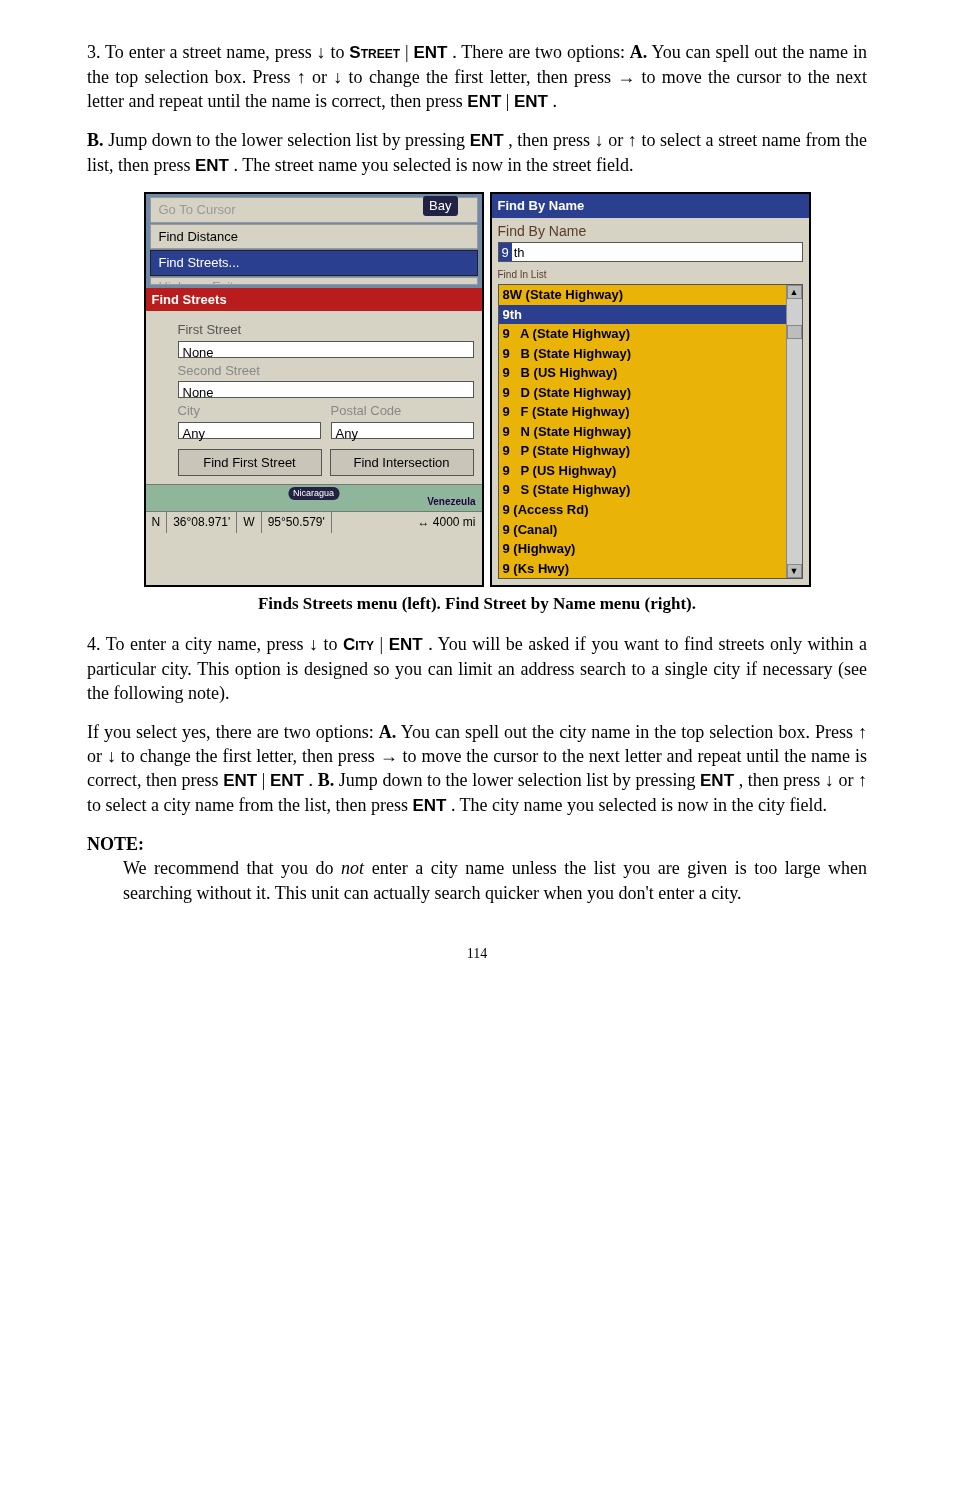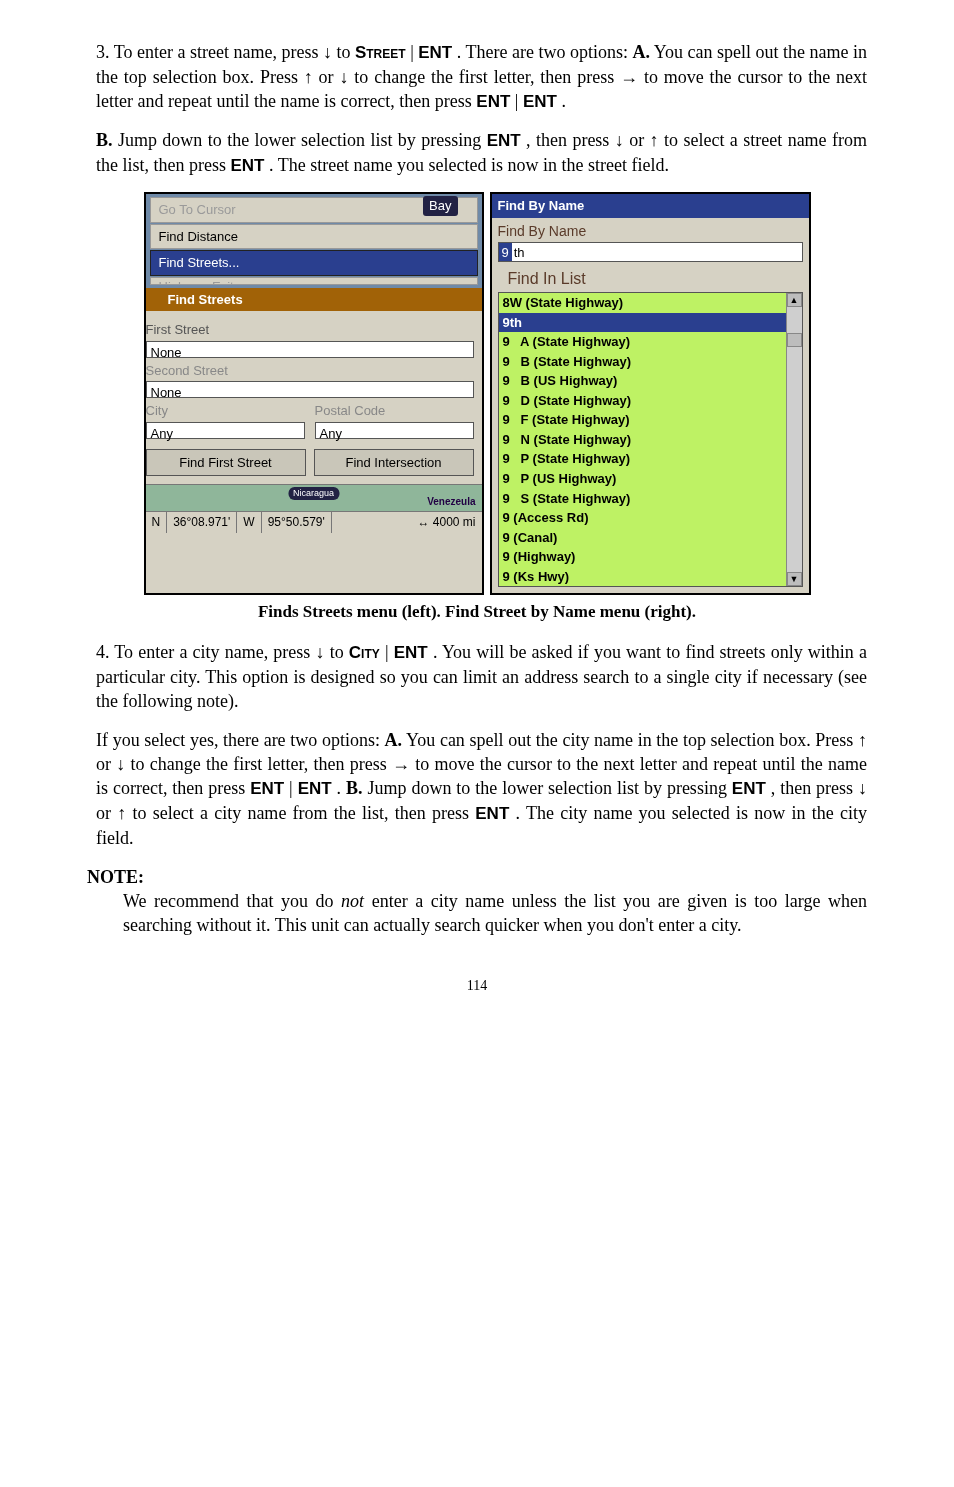--- a/index.html
+++ b/index.html
@@ -5,21 +5,21 @@
   body {
     font-family: Georgia, 'Times New Roman', serif;
     max-width: 780px;
     margin: 40px auto;
     padding: 0 30px;
     font-size: 18px;
     line-height: 1.35;
     color: #000;
     background: #fff;
   }
-  p { margin: 0 0 14px 9px; text-align: justify; }
+  p { margin: 0 0 14px 0; text-align: justify; }
   .bold { font-weight: bold; }
   .small-caps { font-variant: small-caps; font-weight: bold; font-family: Arial, sans-serif; font-size: 17px; }
   .sans-bold { font-family: Arial, sans-serif; font-weight: bold; font-size: 17px; }
   .note-head { font-weight: bold; margin-top: 14px; }
   .note-body { margin-left: 36px; text-align: justify; }
   .page-num { text-align: center; font-size: 14px; margin-top: 40px; }
   .caption { font-weight: bold; text-align: center; margin: 6px 0 16px 0; font-size: 17px; }
   .figure-row { display: flex; gap: 6px; justify-content: center; margin: 12px 0 4px 0; user-select: none; }
 
   
@@ -45,23 +45,23 @@
     border: 1px solid #999;
   }
   .menu-item.dim { color: #9a9a9a; background: #d6d2c4; }
   .menu-item.selected { background: #2a3f8f; color: #ffffff; border: 1px solid #222; }
   .bay-label {
     position: absolute; right: 24px; top: 2px;
     background: #224; color: #fff; font-size: 13px; padding: 1px 6px;
     border-radius: 3px;
   }
   .find-streets-bar {
-    background: #a16207; color: #fff; padding: 3px 22px; font-weight: bold;
-  }
-  .form-area { padding: 6px 8px 4px 0; }
+    background: #b91c1c; color: #fff; padding: 3px 6px; font-weight: bold;
+  }
+  .form-area { padding: 6px 8px 4px 8px; margin-left: 24px; }
   .field-label { color: #555; margin: 4px 0 2px 0; }
   .field-label.faded { color: #888; }
   .field-box {
     background: #fff; border: 1px solid #555;
     padding: 2px 4px; height: 17px; line-height: 17px;
     box-sizing: border-box;
   }
   .row2 { display: flex; gap: 10px; }
   .row2 > div { flex: 1; }
   .btn-row { display: flex; gap: 8px; margin-top: 10px; }
@@ -100,24 +100,24 @@
   }
   .titlebar { background: #2a3f8f; color: #fff; font-weight: bold; padding: 3px 6px; }
   .panel2 .subtitle { color: #5a3b2a; padding: 4px 6px 2px 6px; font-size: 14px; }
   .panel2 .topfield-wrap { padding: 0 6px 4px 6px; }
   .topfield {
     background: #fff; border: 1px solid #555; padding: 0;
     height: 18px; display: flex; align-items: center;
   }
   .topfield .sel { background: #2a3f8f; color: #fff; padding: 0 3px; height: 100%; display: inline-flex; align-items: center; }
   .topfield .rest { padding: 0 2px; }
-  .panel2 .listlabel { color: #5a3b2a; padding: 2px 16px; font-size: 16px; }
+  .panel2 .listlabel { color: #5a3b2a; padding: 2px 6px; font-size: 10px; }
   .listbox {
     flex: 1; margin: 0 6px 6px 6px; border: 1px solid #555;
-    background: #bef264; overflow: hidden; position: relative;
+    background: #eab308; overflow: hidden; position: relative;
   }
   .listbox .row { padding: 1px 4px; font-weight: bold; white-space: pre; }
   .listbox .row.sel { background: #2a3f8f; color: #fff; }
   .scroll-col {
     position: absolute; right: 0; top: 0; bottom: 0; width: 15px;
     background: #cfcfcf; border-left: 1px solid #888;
   }
   .scroll-col .up, .scroll-col .dn, .scroll-col .end {
     position: absolute; left: 0; right: 0; height: 14px;
     background: #bdbdbd; border: 1px solid #888; box-sizing: border-box;

